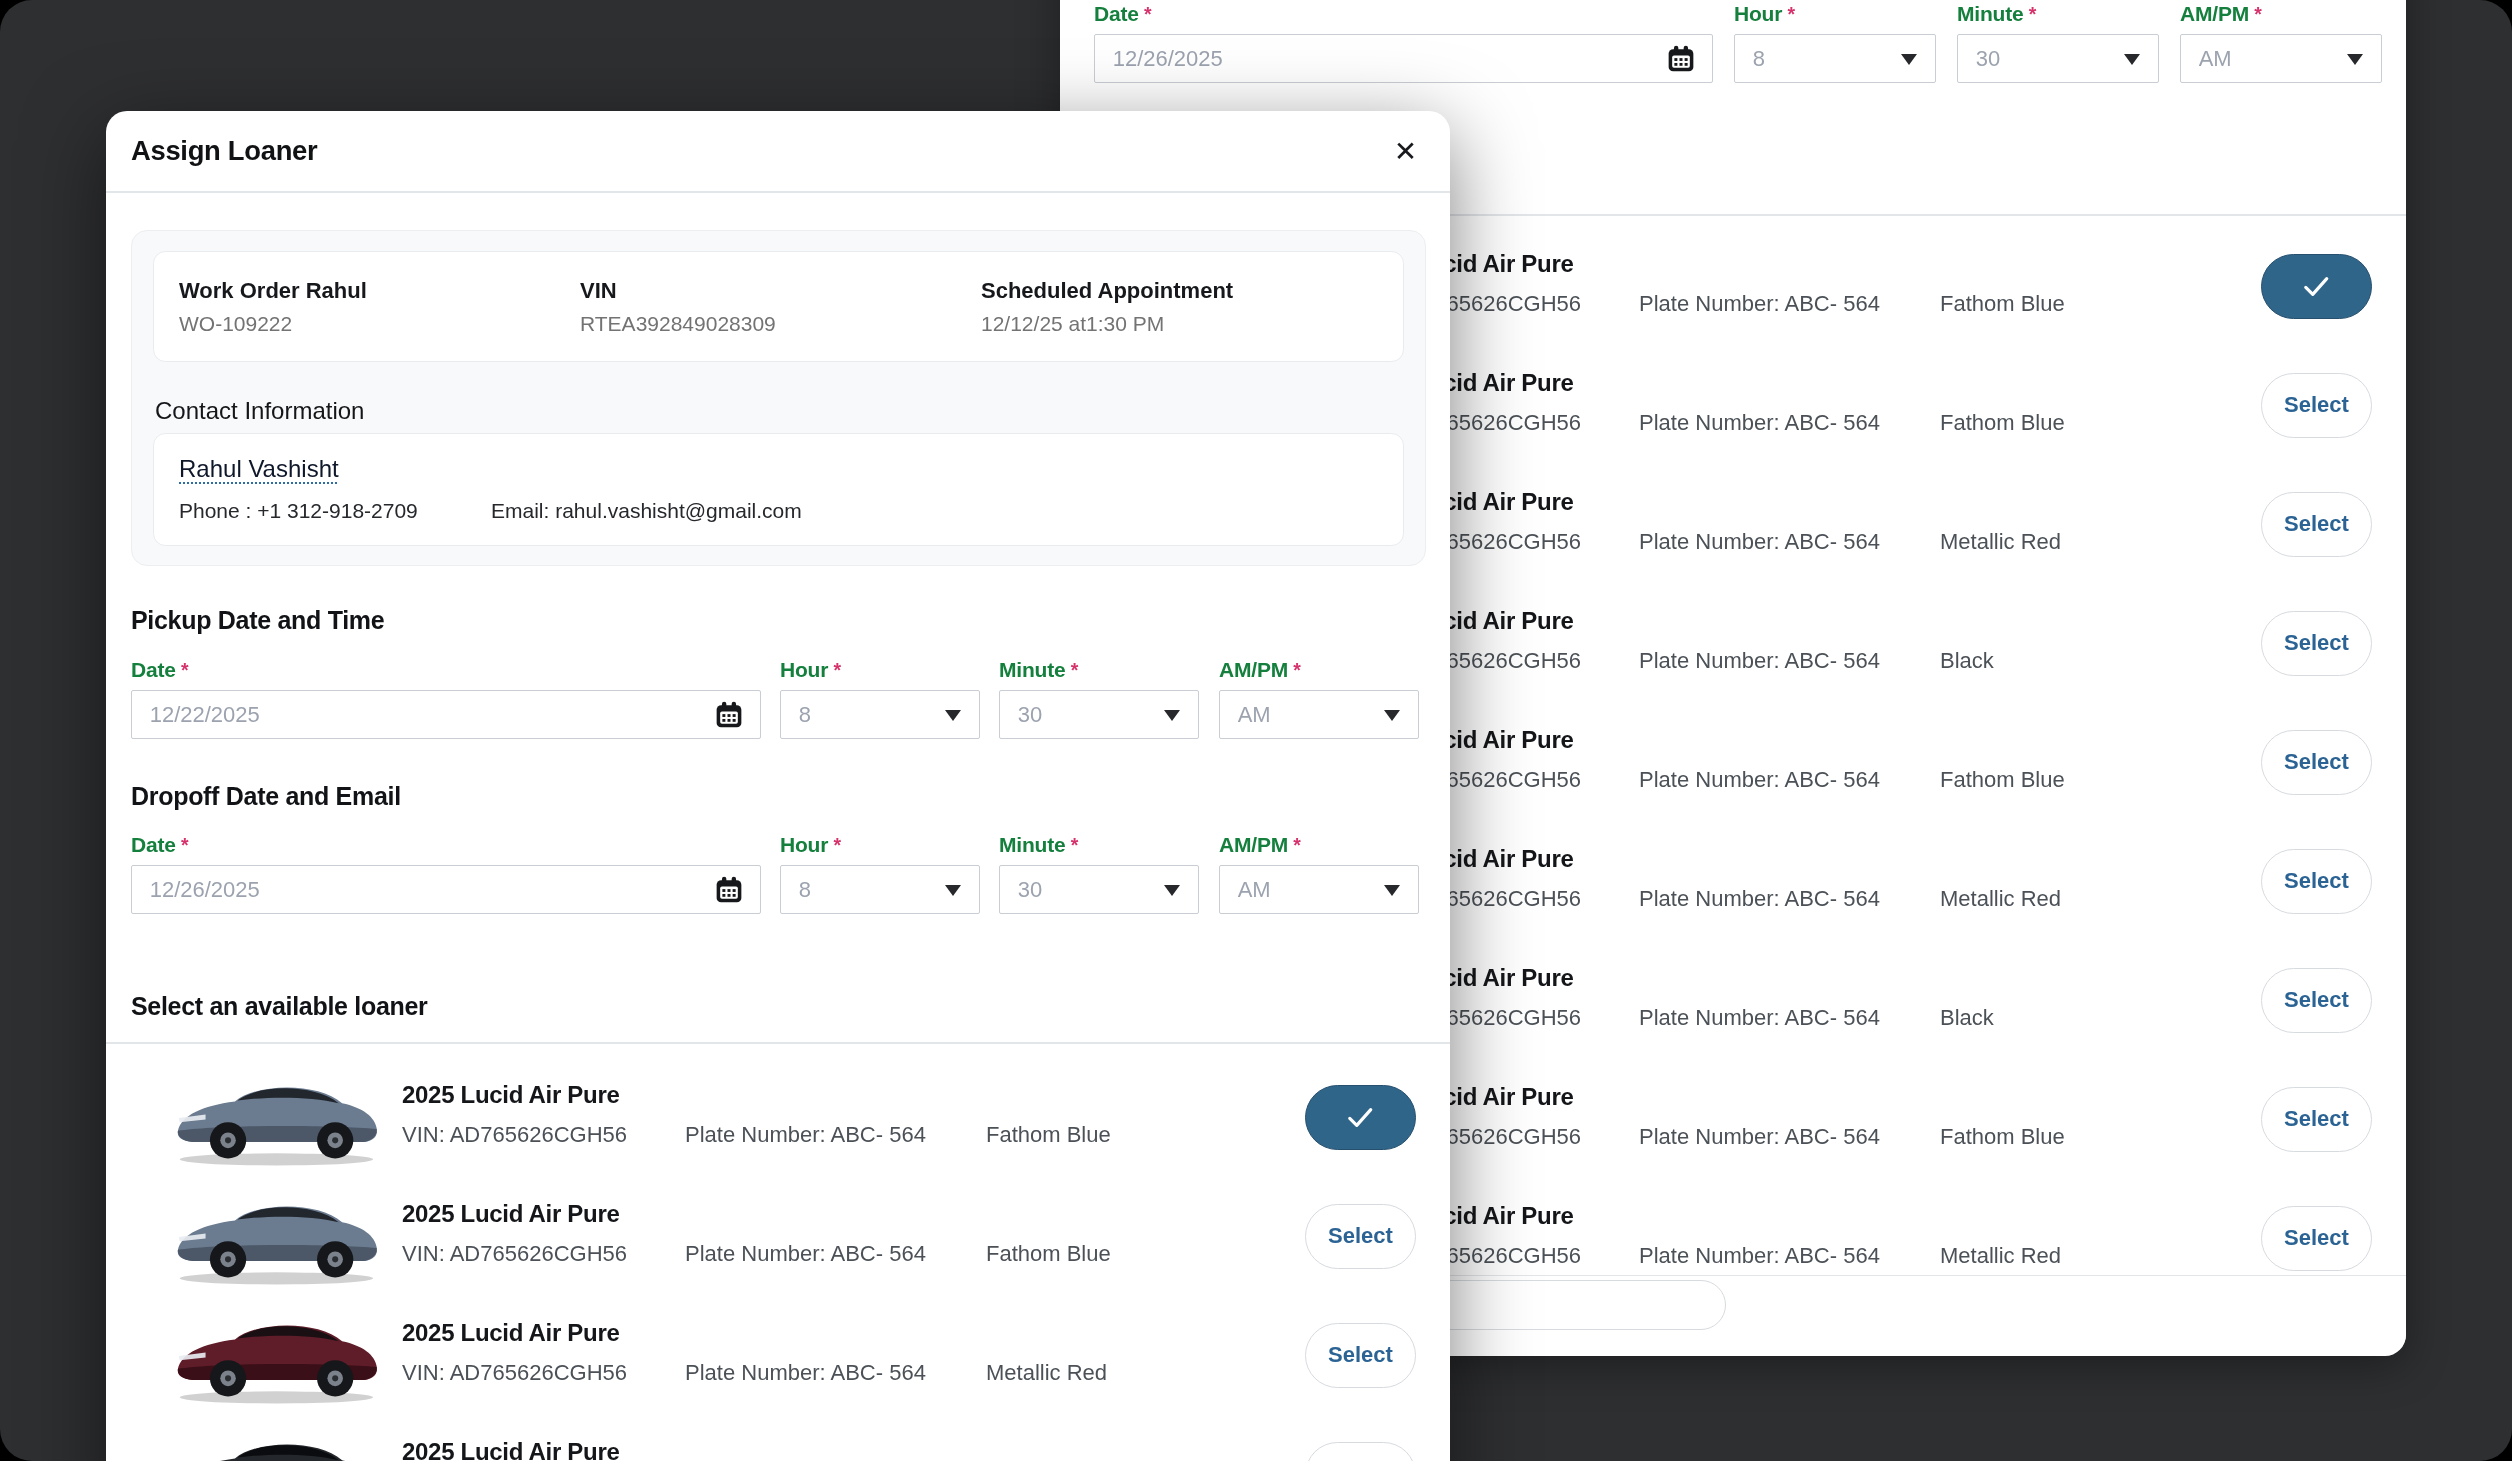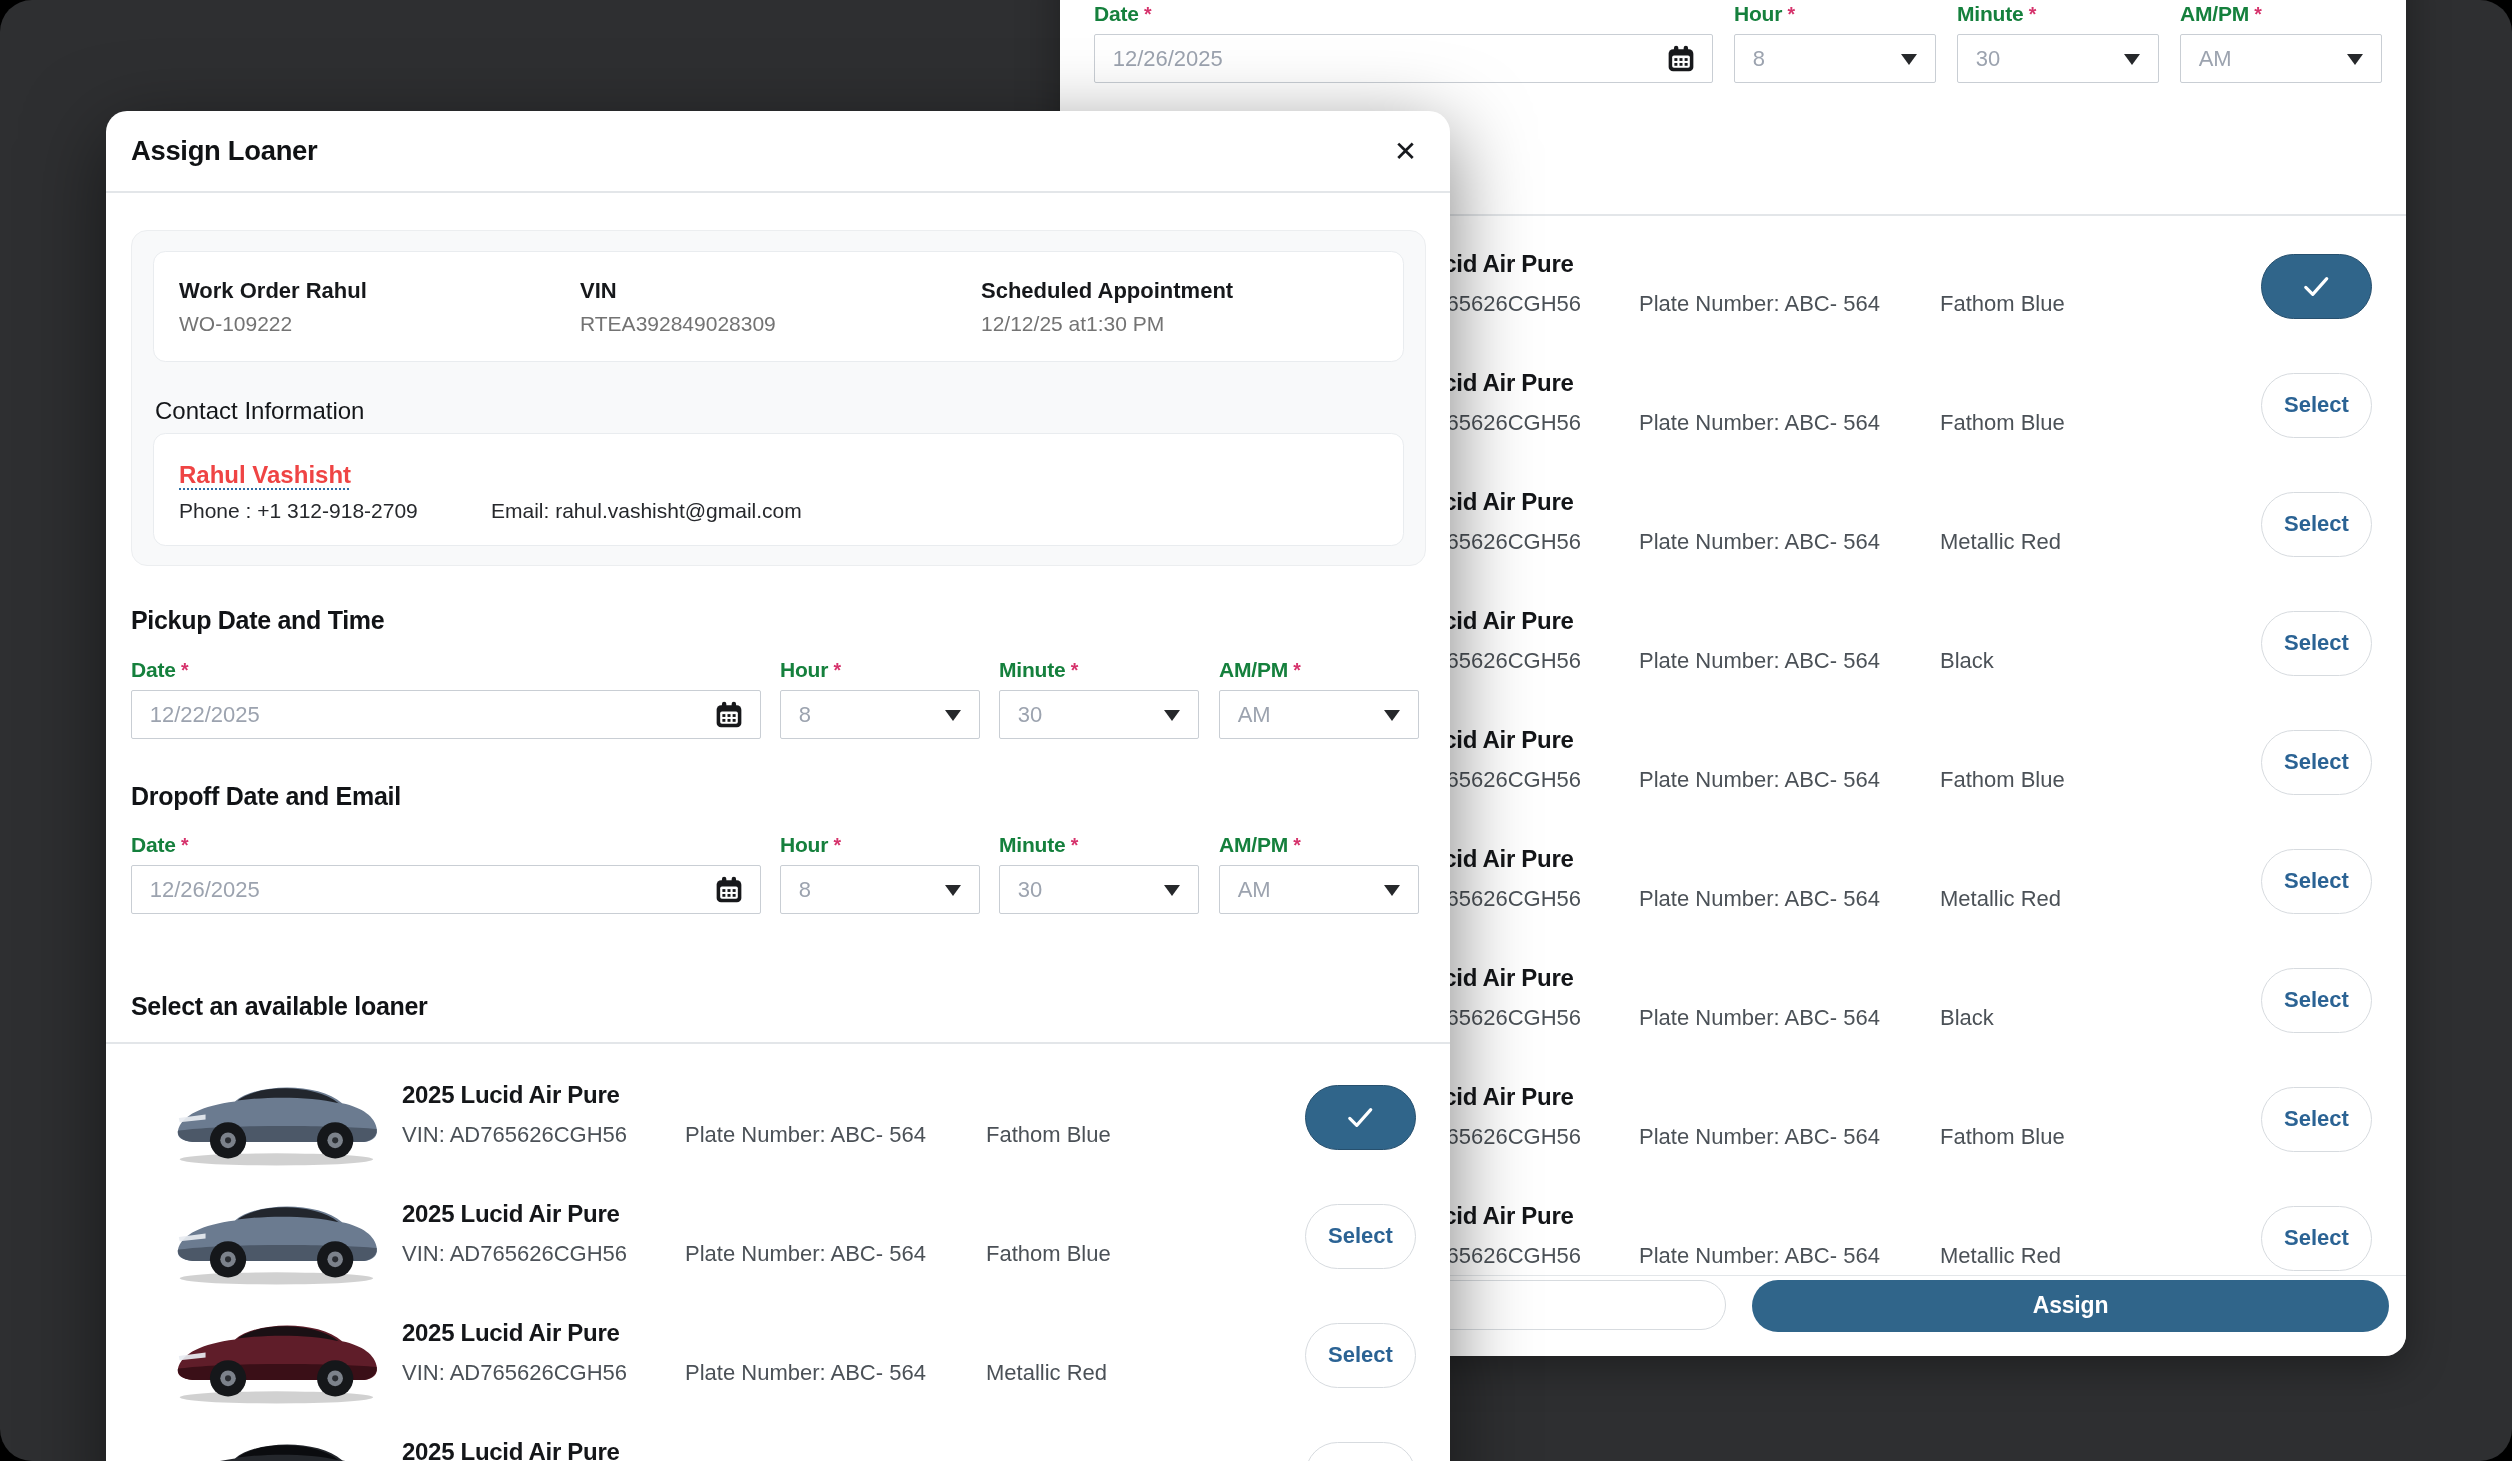--- a/index.html
+++ b/index.html
@@ -67,22 +67,22 @@
   .outer-card{position:absolute;left:25px;right:24px;top:119px;height:336px;background:#f8f9fa;
               border:1.8px solid #eceef0;border-radius:16px;box-sizing:border-box;}
   .inner-card{position:absolute;left:21px;right:21px;background:#fff;border:1.8px solid #e9ecef;
               border-radius:12.4px;box-sizing:border-box;}
   .summary-card{top:19.5px;height:111px;}
   .sum-col{position:absolute;top:0;height:100%;}
   .sum-label{position:absolute;top:26.5px;font-size:22px;font-weight:bold;color:#16181b;white-space:nowrap;}
   .sum-value{position:absolute;top:60px;font-size:21px;color:#737373;white-space:nowrap;}
   .contact-heading{position:absolute;left:23px;top:166px;font-size:24px;font-weight:normal;color:#141619;}
   .contact-card{top:202px;height:113px;}
-  .contact-name{position:absolute;left:25px;top:21px;font-size:24px;font-weight:bold;color:#ef4444;
-                text-decoration:underline dotted #2e6da3 1.8px;text-underline-offset:5.3px;cursor:pointer;margin-top:6px;}
+  .contact-name{position:absolute;left:25px;top:21px;font-size:24px;font-weight:normal;color:#0f172a;
+                text-decoration:underline dotted #2e6da3 1.8px;text-underline-offset:5.3px;cursor:pointer;}
   .contact-phone{position:absolute;left:25px;top:65px;font-size:21px;color:#26282c;}
   .contact-email{position:absolute;left:337px;top:65px;font-size:21px;color:#26282c;}
 
   .section-heading{position:absolute;left:25px;font-size:25px;font-weight:bold;color:#111316;letter-spacing:-0.3px;}
   .pickup-heading{top:495px;}
   .pickup-form{position:absolute;top:547px;left:0;right:0;}
   .dropoff-heading{top:671px;}
   .dropoff-form{position:absolute;top:722px;left:0;right:0;}
   .loaner-heading{top:881px;}
   .loaner-div{top:931px;}
@@ -424,21 +424,20 @@
     </div>
 
     <button class="pill select">
       <span>Select</span>
     </button>
   </div>
 </div>
 
     <div class="bg-footer">
       <div class="footer-input"></div>
-      <button class="assign-btn">Assign</button>
     </div>
   </section>
 
   <section class="modal">
     <div class="modal-header">
       <div class="modal-title">Assign Loaner</div>
       <button class="close-btn">✕</button>
     </div>
     <div class="divider hdr-div"></div>
 

